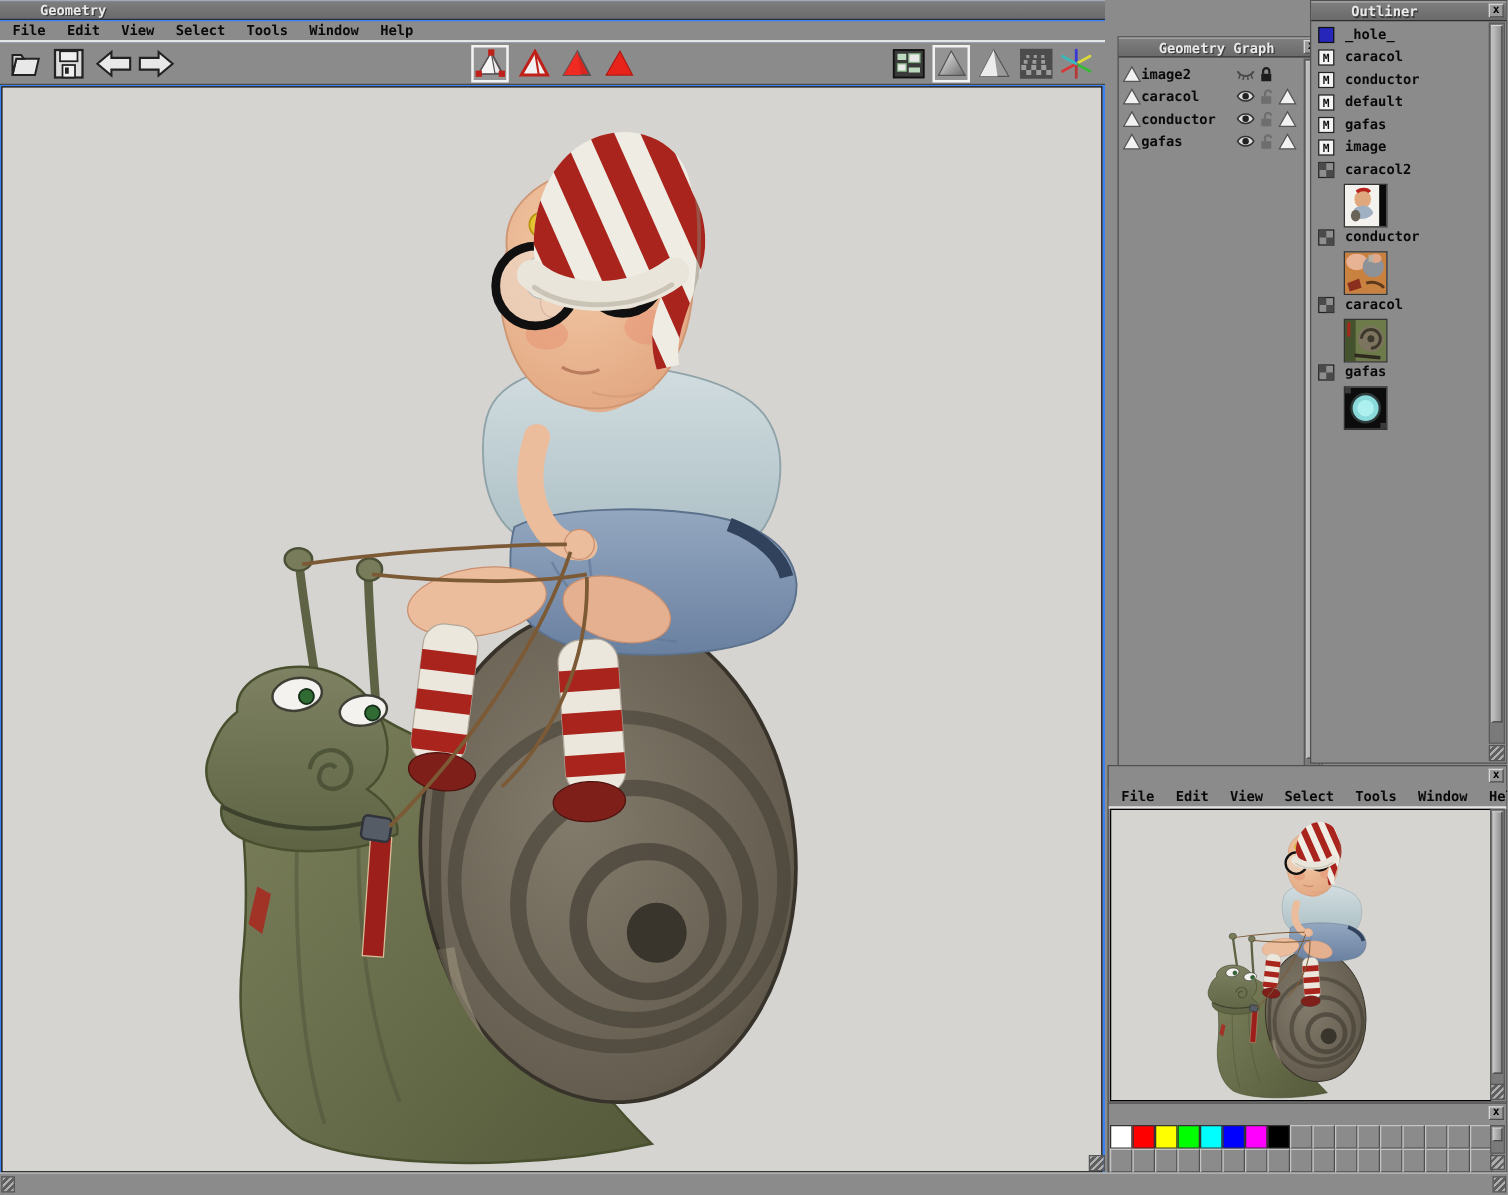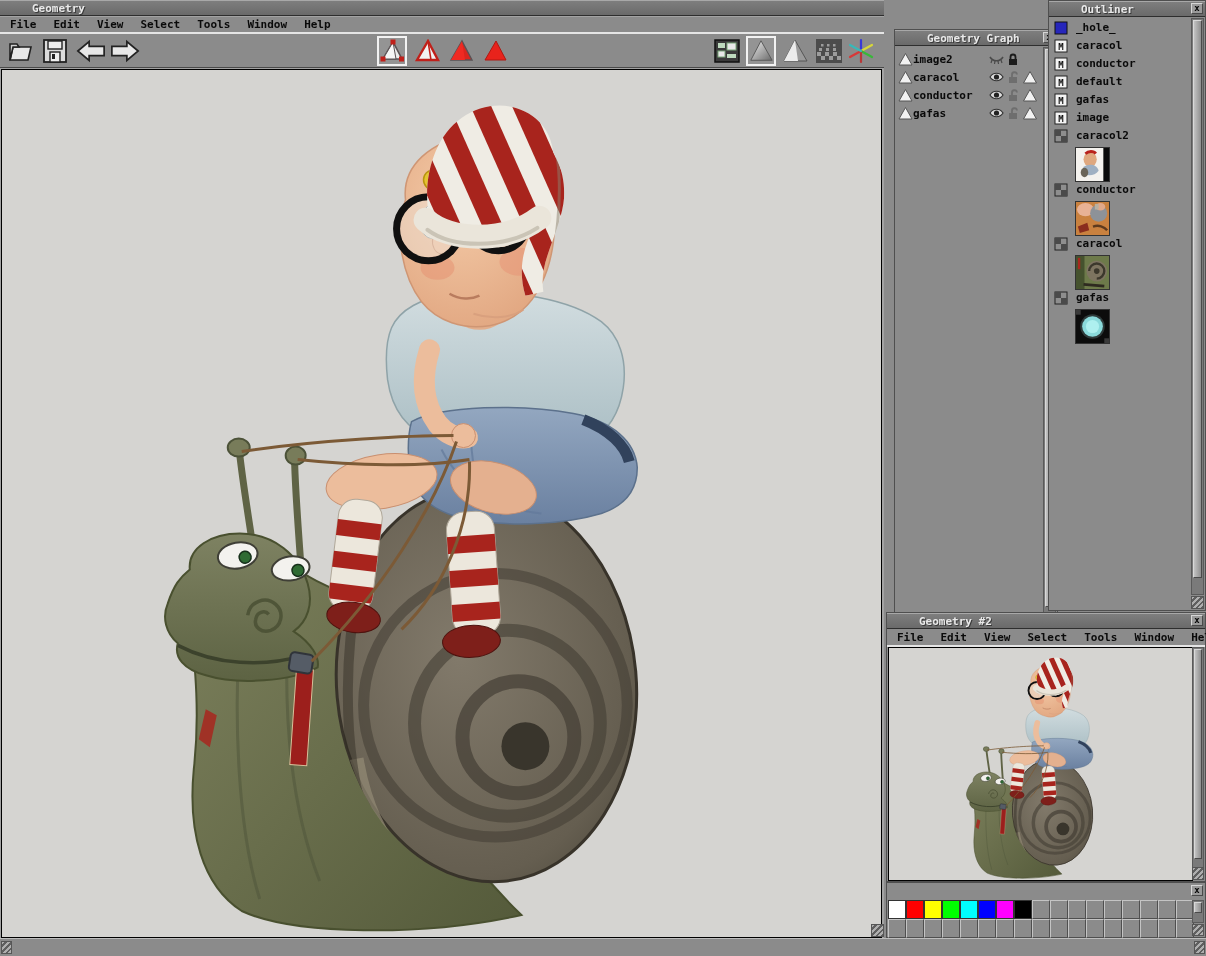--- a/index.html
+++ b/index.html
@@ -19,21 +19,21 @@
   .panel { position:absolute; background:#8b8b8b; border:1px solid #4f4f4f; }
 
   
   .vscroll { position:absolute; width:13px; background:#7a7a7a; border:1px solid #5a5a5a; }
   .vthumb { position:absolute; left:1px; right:1px; top:1px; background:linear-gradient(90deg,#c2c2c2,#8f8f8f);
     border:1px solid; border-color:#d9d9d9 #4a4a4a #4a4a4a #d9d9d9; }
   .grip { position:absolute; width:13px; height:13px;
     background:repeating-linear-gradient(135deg,#aeaeae 0 2px,#5f5f5f 2px 4px); border:1px solid #565656; }
 
   
-  #main-window { position:absolute; left:0; top:0; width:884px; height:938px; background:#a3a3a3; }
+  #main-window { position:absolute; left:0; top:0; width:884px; height:938px; background:#3b82f6; }
   #main-toolbar { position:absolute; left:0; top:34px; height:34px; width:884px; background:#8b8b8b;
     border-bottom:1px solid #4a4a4a; }
   .tbtn { position:absolute; top:2px; width:30px; height:30px; display:flex; align-items:center; justify-content:center; }
   .tbtn.sel { border:2px solid #f2f2f2; background:#949494; }
   #main-viewport { position:absolute; left:1px; top:69px; width:881px; height:869px; background:#d5d4d1;
     border:1px solid #000; overflow:hidden; }
 
   #bottom-bar { position:absolute; left:0; top:938px; width:1206px; height:18px; background:#8b8b8b;
     border-top:1px solid #bdbdbd; }
 
@@ -585,23 +585,20 @@
       <rect x="30" y="30" width="5" height="5" fill="#3a3a3a"></rect>
     </svg>
 
     <div class="vscroll" style="right:1px; top:17px; bottom:15px;">
       <div class="vthumb" style="height:97%"></div>
     </div>
     <div class="grip" style="right:1px; bottom:1px;"></div>
   </div>
 
   <div id="geo2-panel" class="panel">
-    <div class="titlebar">
-      <span>Geometry #2</span>
-    </div>
     <div class="closebtn">x</div>
     <div class="menubar" style="top:17px;">
       <span class="menu-item">File</span>
       <span class="menu-item">Edit</span>
       <span class="menu-item">View</span>
       <span class="menu-item">Select</span>
       <span class="menu-item">Tools</span>
       <span class="menu-item">Window</span>
       <span class="menu-item">Help</span>
     </div>

